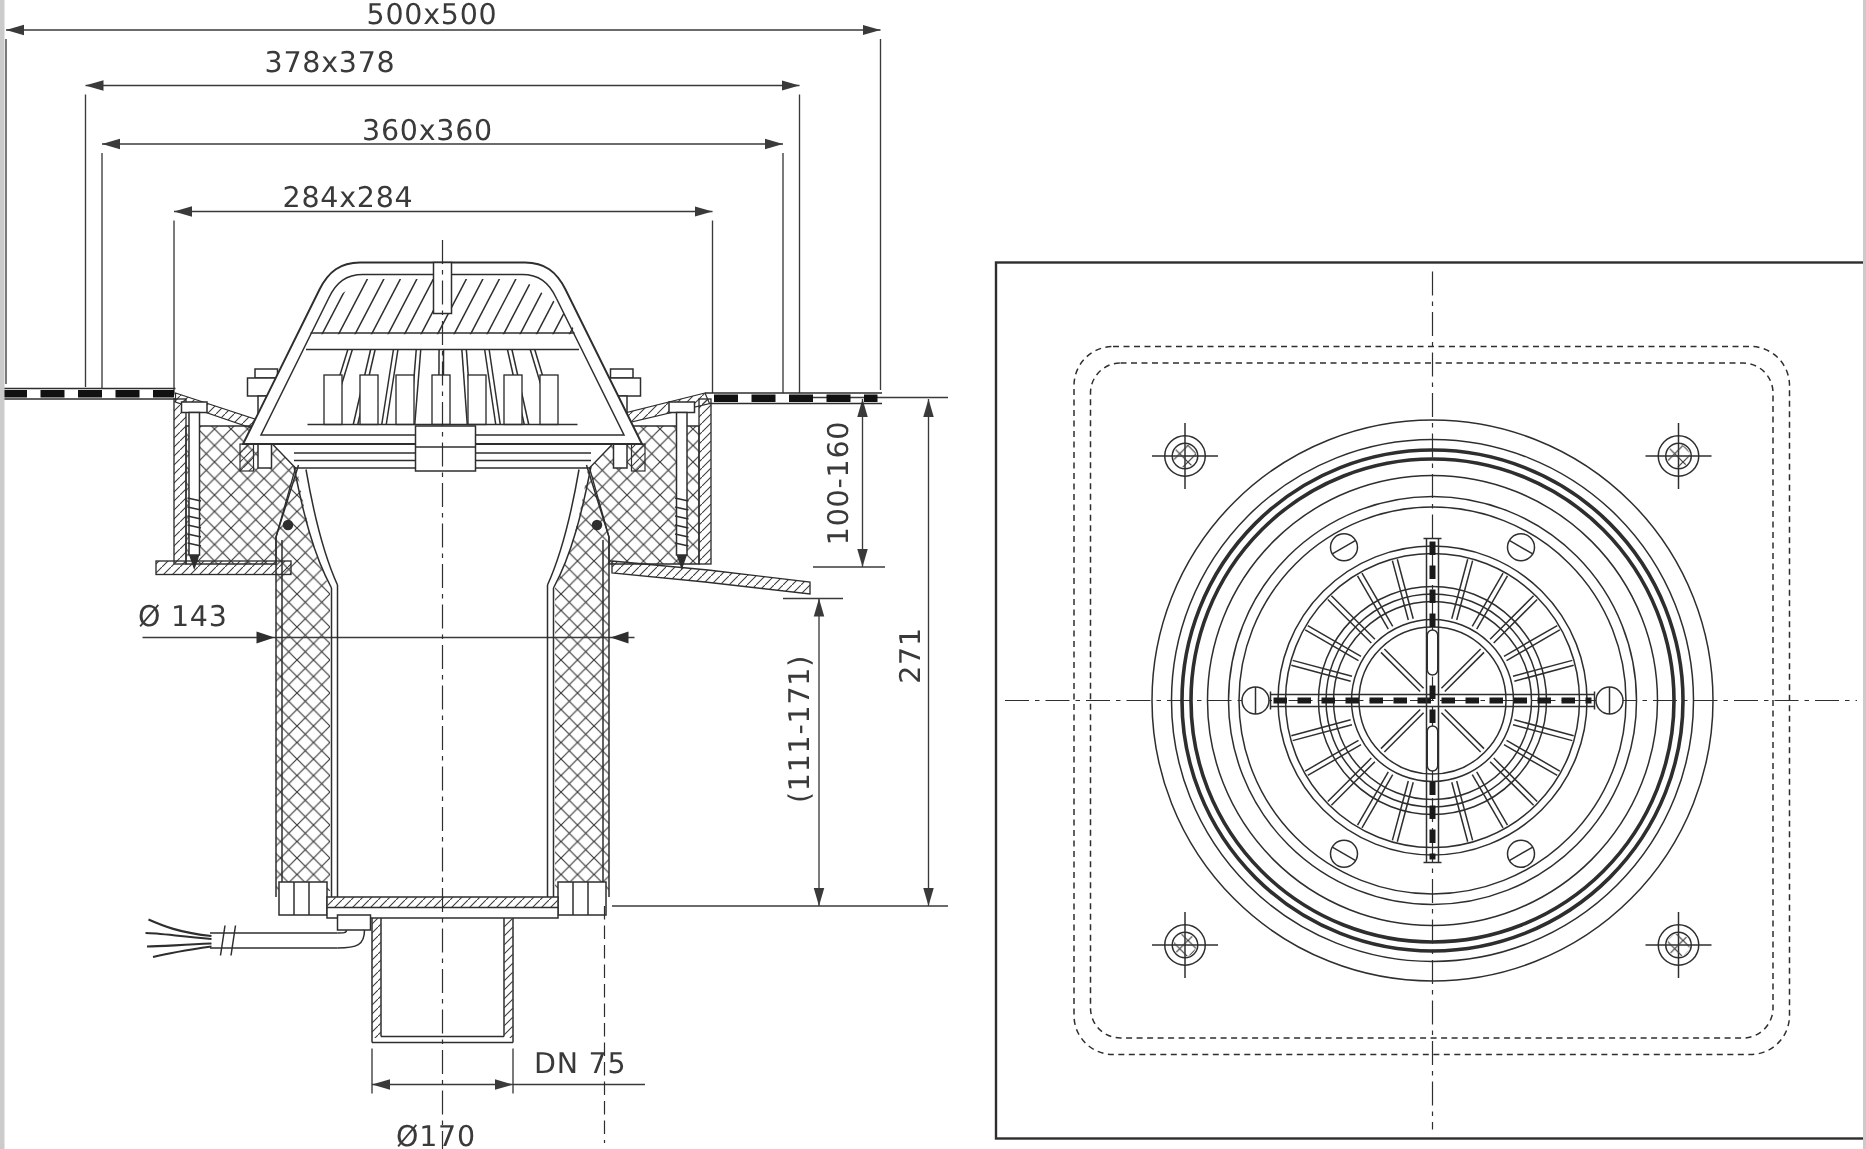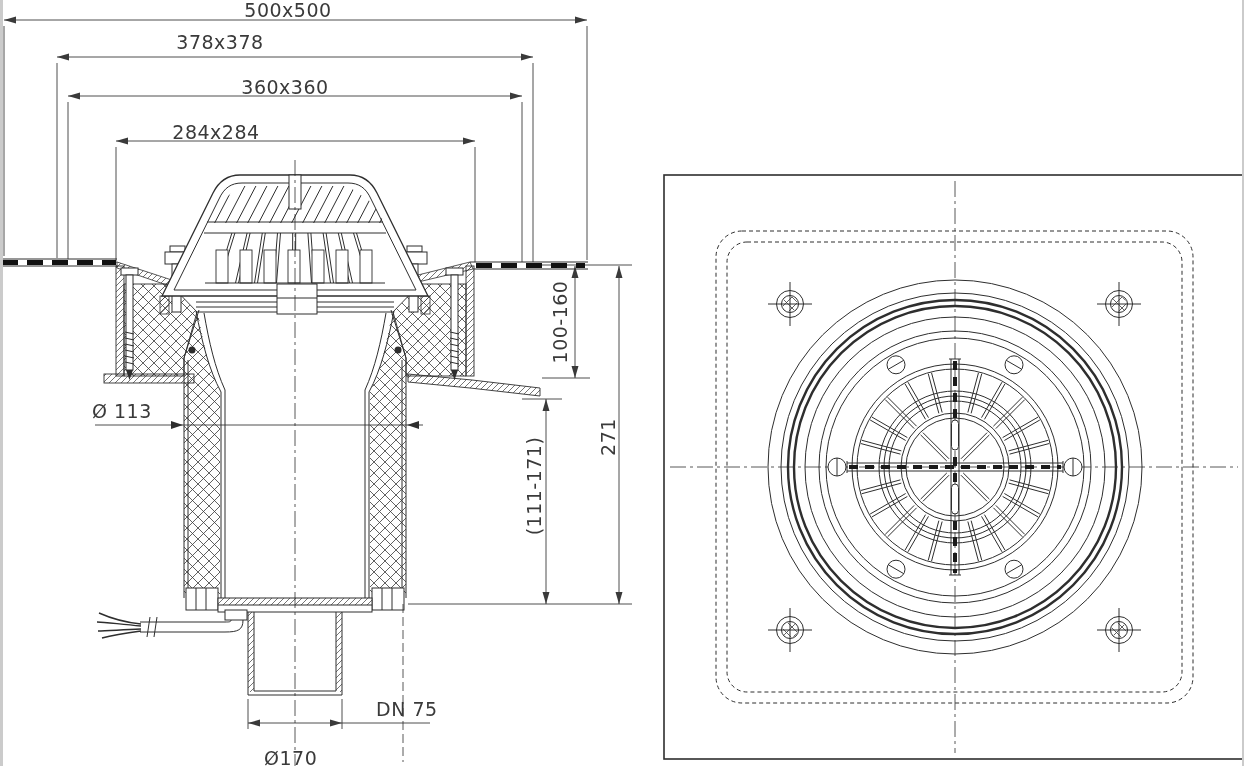--- a/index.html
+++ b/index.html
@@ -389,23 +389,23 @@
         <line class="ln" x1="949" y1="575" x2="961" y2="575"></line>
         <rect x="951.5" y="420" width="7" height="30" rx="3.5" class="fillw" stroke="#2e2e2e"></rect>
         <rect x="951.5" y="484" width="7" height="30" rx="3.5" class="fillw" stroke="#2e2e2e"></rect>
       </g>
     </g>
   </svg>
 
   <div class="lbl cen" style="left:288px;top:1px">500x500</div>
   <div class="lbl cen" style="left:220px;top:33px">378x378</div>
   <div class="lbl cen" style="left:285px;top:78px">360x360</div>
-  <div class="lbl cen" style="left:216px;top:123px">284x284</div>
-  <div class="lbl" style="left:92px;top:402px">Ø 113</div>
+  <div class="lbl cen" style="left:232px;top:123px">284x284</div>
+  <div class="lbl" style="left:92px;top:402px">Ø 143</div>
   <div class="lbl rot" style="left:560px;top:322px">100-160</div>
   <div class="lbl rot" style="left:608px;top:437px">271</div>
   <div class="lbl rot" style="left:534px;top:486px">(111-171)</div>
-  <div class="lbl" style="left:376px;top:700px">DN 75</div>
+  <div class="lbl" style="left:356px;top:700px">DN 75</div>
   <div class="lbl" style="left:264px;top:749px">Ø170</div>
 
   <div class="edge" style="left:0;width:3px"></div>
   <div class="edge" style="left:1242px;width:2px"></div>
 </div>
 
 </body></html>

